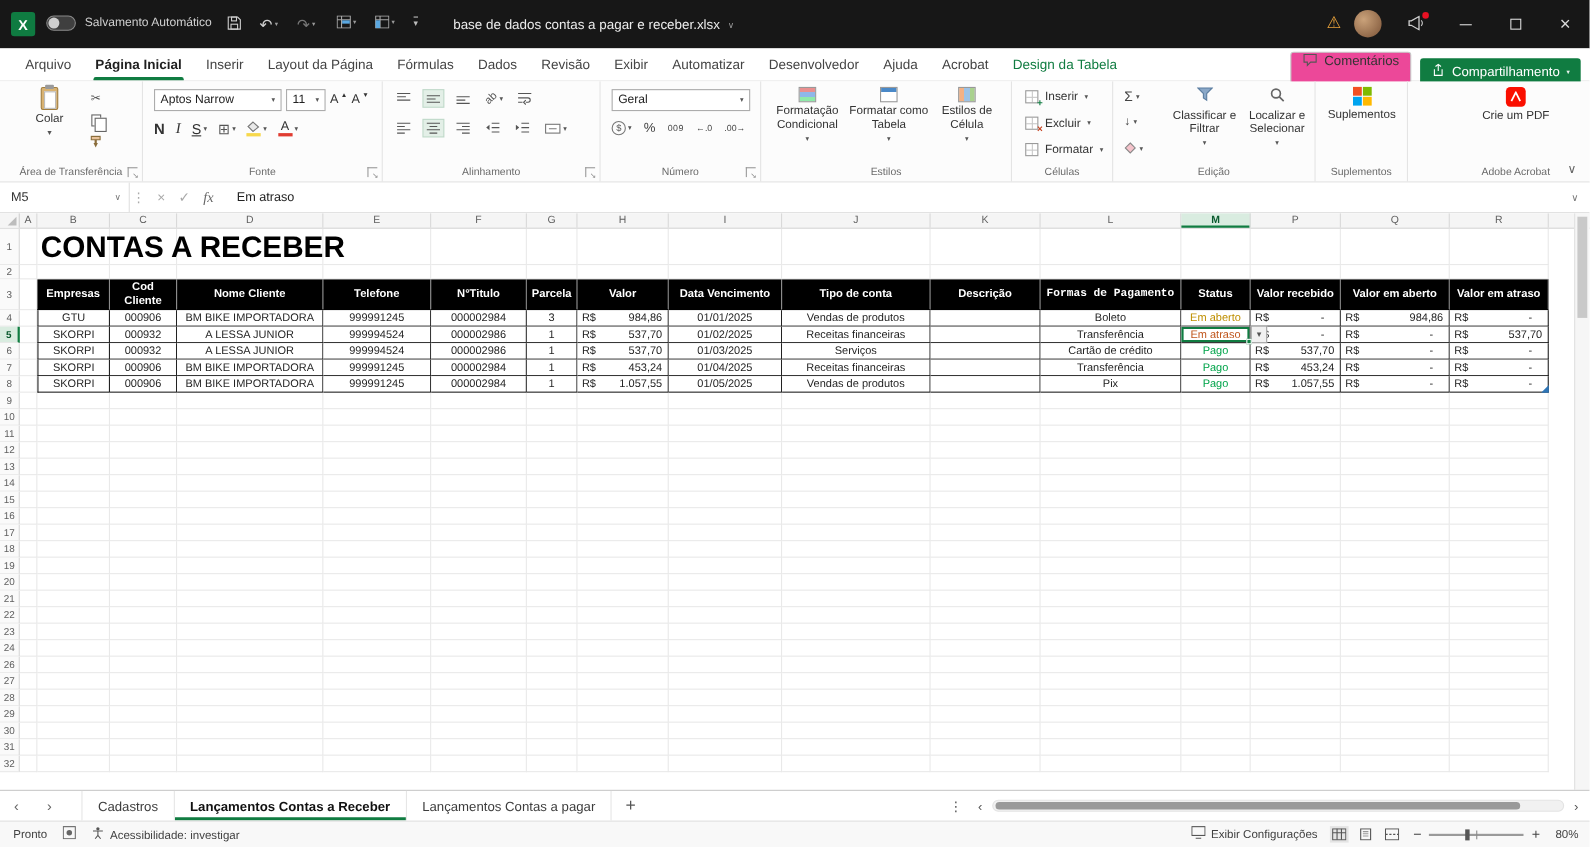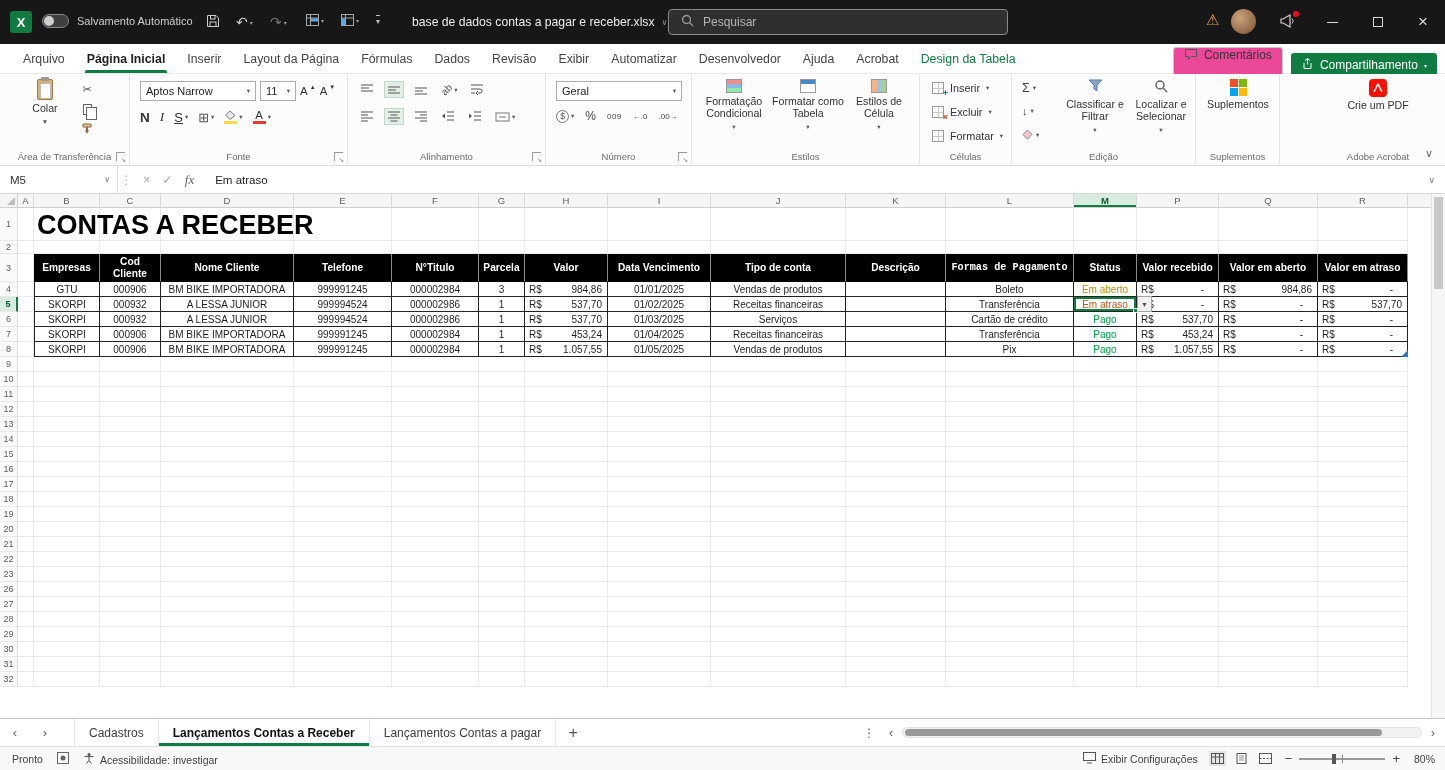--- a/index.html
+++ b/index.html
@@ -243,29 +243,20 @@
           <path d="M0.5 4h12M4.5 0.5v11" stroke="#a8a8a8"></path>
           <rect x="0.5" y="4.5" width="4" height="7" fill="#5aa7e0"></rect>
         </svg>
       <span class="tb-caret">▾</span>
     </span>
     <span class="tb-ico tb-custom">▾</span>
     <div class="tb-filename">
       <span>base de dados contas a pagar e receber.xlsx</span>
       <span class="tb-caret">∨</span>
     </div>
-    <div class="tb-search">
-      <span>
-        <svg width="13" height="13" viewBox="0 0 13 13">
-            <circle cx="5.5" cy="5.5" r="4" fill="none" stroke="#9a9a9a" stroke-width="1.3"></circle>
-            <path d="M8.5 8.5l3.5 3.5" stroke="#9a9a9a" stroke-width="1.3"></path>
-          </svg>
-      </span>
-      <span>Pesquisar</span>
-    </div>
     <span class="tb-warning">⚠</span>
     <span class="tb-avatar"></span>
     <span class="tb-horn">
       <svg width="16" height="14" viewBox="0 0 16 14">
           <path d="M10 1 3 5H1v4h2l7 4z" fill="none" stroke="#cfcfcf" stroke-width="1.2"></path>
           <path d="M12 4.5a3.5 3.5 0 0 1 0 5" fill="none" stroke="#cfcfcf"></path>
         </svg>
       <span class="dot"></span>
     </span>
     <span class="wc wc-min">
@@ -1119,20 +1110,39 @@
           <div class="gcell" style="width: 103px;"></div>
           <div class="gcell" style="width: 135px;"></div>
           <div class="gcell" style="width: 100px;"></div>
           <div class="gcell" style="width: 128px;"></div>
           <div class="gcell" style="width: 63px;"></div>
           <div class="gcell" style="width: 82px;"></div>
           <div class="gcell" style="width: 99px;"></div>
           <div class="gcell" style="width: 90px;"></div>
         </div>
         <div class="grow" style="height: 15px;">
+          <div class="rnum">24</div>
+          <div class="gcell" style="width: 16px;"></div>
+          <div class="gcell" style="width: 66px;"></div>
+          <div class="gcell" style="width: 61px;"></div>
+          <div class="gcell" style="width: 133px;"></div>
+          <div class="gcell" style="width: 98px;"></div>
+          <div class="gcell" style="width: 87px;"></div>
+          <div class="gcell" style="width: 46px;"></div>
+          <div class="gcell" style="width: 83px;"></div>
+          <div class="gcell" style="width: 103px;"></div>
+          <div class="gcell" style="width: 135px;"></div>
+          <div class="gcell" style="width: 100px;"></div>
+          <div class="gcell" style="width: 128px;"></div>
+          <div class="gcell" style="width: 63px;"></div>
+          <div class="gcell" style="width: 82px;"></div>
+          <div class="gcell" style="width: 99px;"></div>
+          <div class="gcell" style="width: 90px;"></div>
+        </div>
+        <div class="grow" style="height: 15px;">
           <div class="rnum">26</div>
           <div class="gcell" style="width: 16px;"></div>
           <div class="gcell" style="width: 66px;"></div>
           <div class="gcell" style="width: 61px;"></div>
           <div class="gcell" style="width: 133px;"></div>
           <div class="gcell" style="width: 98px;"></div>
           <div class="gcell" style="width: 87px;"></div>
           <div class="gcell" style="width: 46px;"></div>
           <div class="gcell" style="width: 83px;"></div>
           <div class="gcell" style="width: 103px;"></div>

